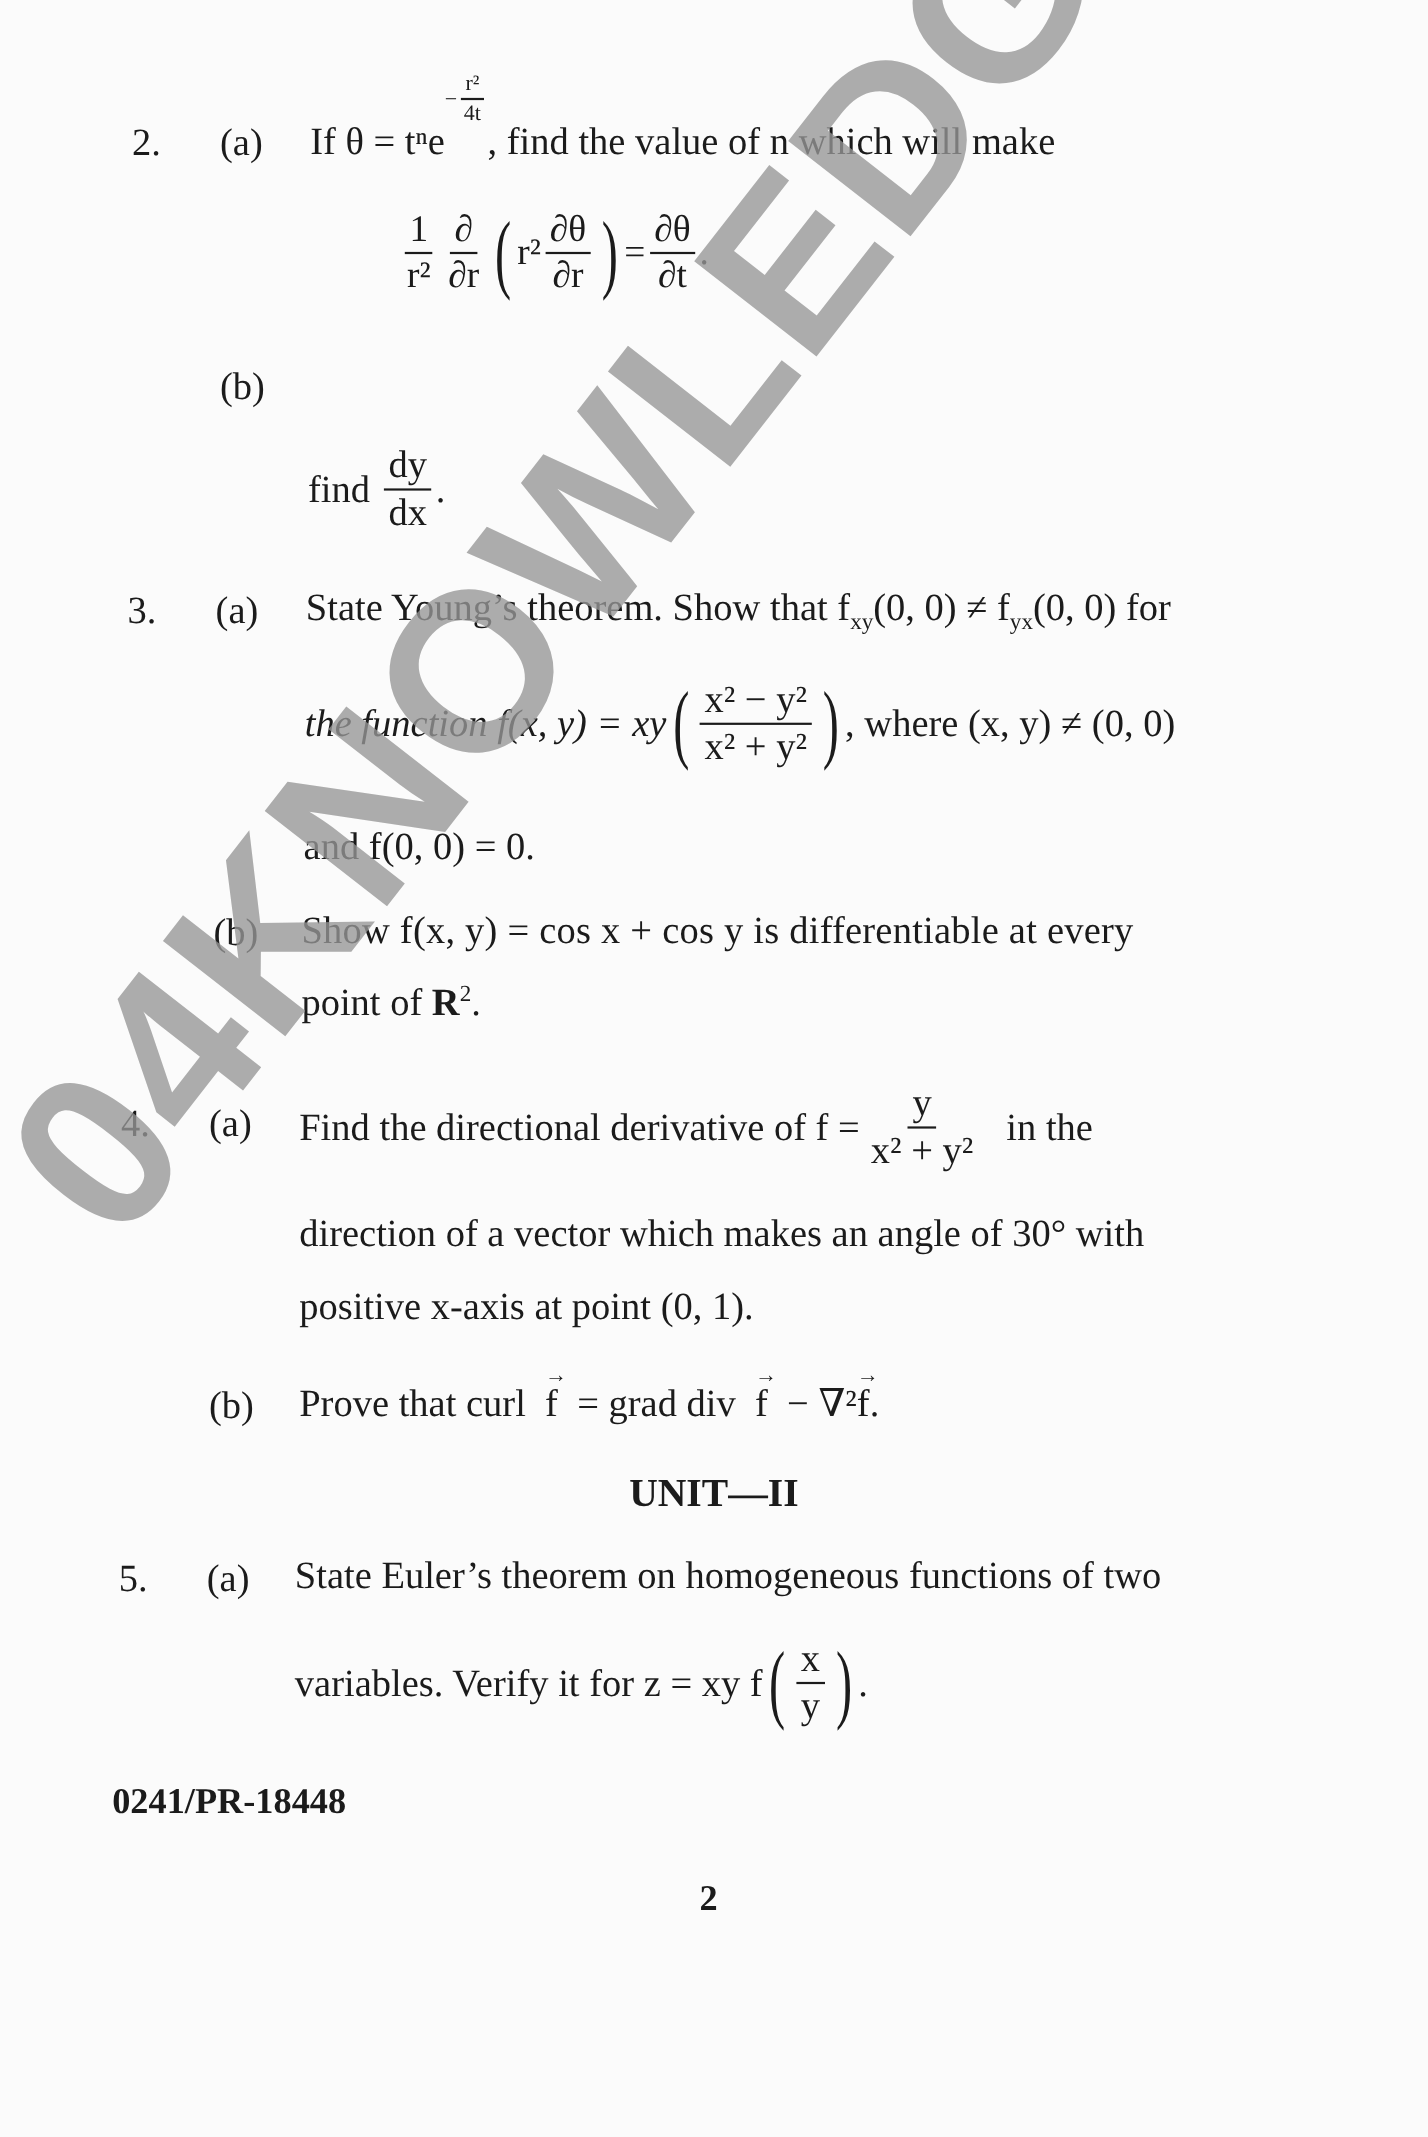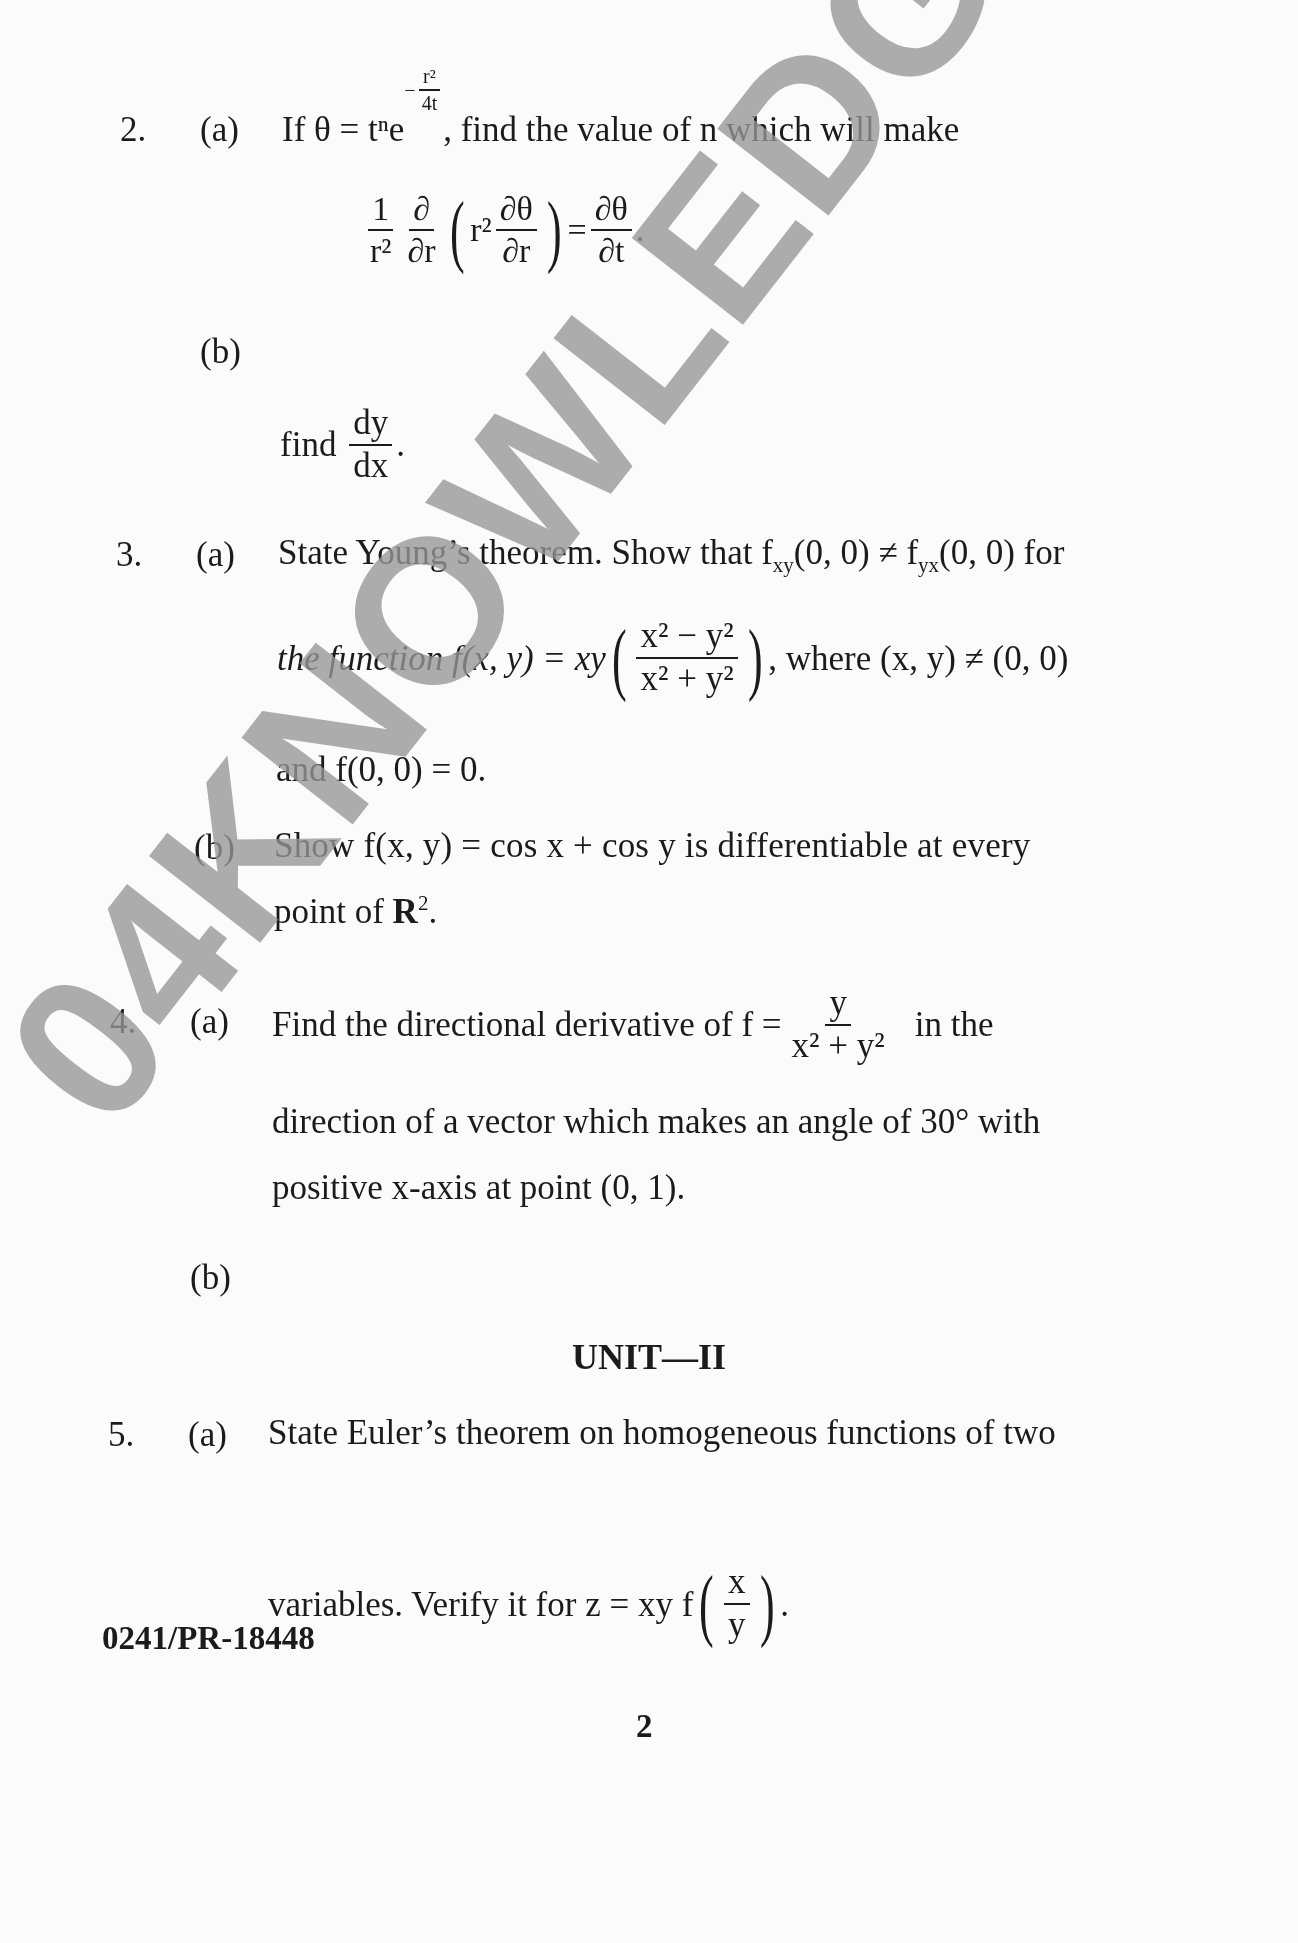--- a/index.html
+++ b/index.html
@@ -90,27 +90,34 @@
   <div class="line" style="left:272px;top:985px;">
     <span style="vertical-align:middle;">Find  the  directional  derivative  of  f =</span><span class="frac" style="margin-left:6px;margin-right:26px;">
         <span class="n">y</span>
         <span class="d">x² + y²</span>
       </span><span style="vertical-align:middle;">in  the</span>
   </div>
   <div class="line" style="left:272px;top:1104px;">direction of a vector which makes an angle of 30° with</div>
   <div class="line" style="left:272px;top:1170px;">positive  x-axis  at  point  (0,  1).</div>
 
   <div class="lbl" style="left:190px;top:1258px;">(b)</div>
+  <div class="line" style="left:272px;top:1258px;">
+    <span>Prove  that  curl</span>&nbsp;
+    <span class="vec">f</span>&nbsp;
+    <span>=  grad  div</span>&nbsp;
+    <span class="vec">f</span>&nbsp;
+    <span>−  ∇²</span><span class="vec">f</span><span>.</span>
+  </div>
 
   <div class="unit" style="top:1336px;">UNIT—II</div>
 
   <div class="num" style="left:108px;top:1415px;">5.</div>
   <div class="lbl" style="left:188px;top:1415px;">(a)</div>
   <div class="line" style="left:268px;top:1415px;">State Euler’s theorem on homogeneous functions of two</div>
-  <div class="line" style="left:268px;top:1564px;">
+  <div class="line" style="left:268px;top:1490px;">
     <span style="vertical-align:middle;">variables.  Verify  it  for  z = xy f</span><span class="paren">(</span><span class="frac">
         <span class="n">x</span>
         <span class="d">y</span>
       </span><span class="paren">)</span><span style="vertical-align:middle;">.</span>
   </div>
 
   <div class="footer" style="left:102px;top:1620px;">0241/PR-18448</div>
   <div class="footer" style="left:636px;top:1708px;">2</div>
 
   <div class="wm">04KNOWLEDGE SEEKER</div>

